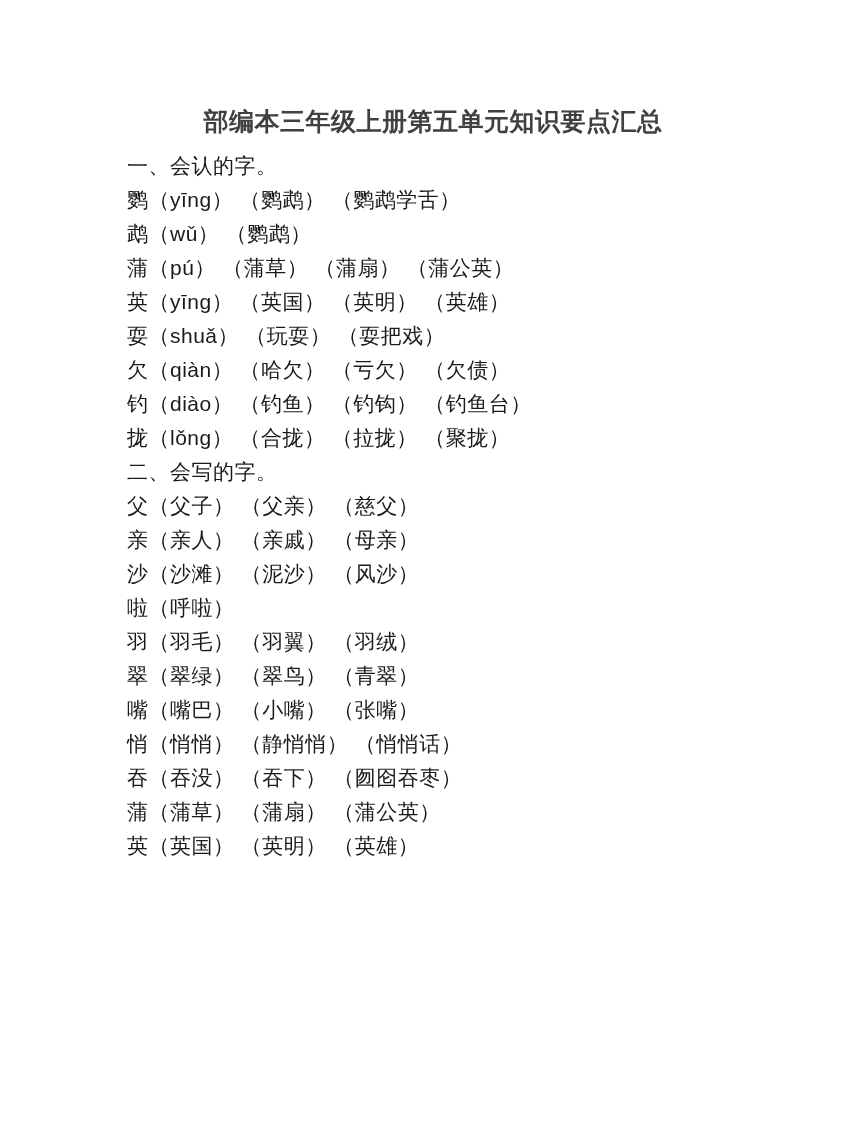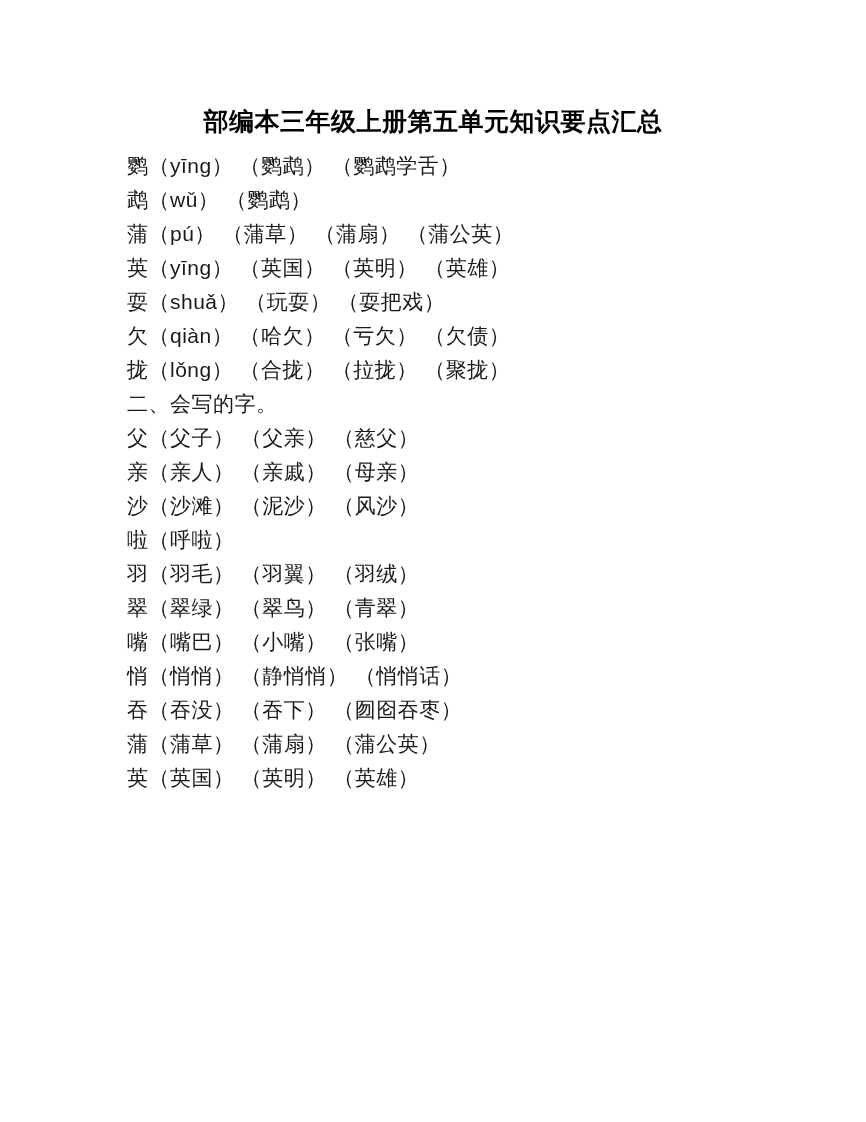--- a/index.html
+++ b/index.html
@@ -14,21 +14,21 @@
     color: #111111;
     overflow: hidden;
     position: relative;
   }
   .title {
     padding-top: 106px;
     text-align: center;
     font-size: 25px;
     font-weight: bold;
     line-height: 30px;
-    color: #000000;
+    color: #404040;
     letter-spacing: 0.5px;
   }
   .content {
     margin-top: 13px;
     margin-left: 127px;
     margin-right: 60px;
     font-size: 21px;
     line-height: 34px;
     color: #1a1a1a;
   }
@@ -41,26 +41,28 @@
     letter-spacing: 0.5px;
   }
 </style>
 </head>
 <body>
 
 <div class="page">
   <h1 class="title">部编本三年级上册第五单元知识要点汇总</h1>
   <div class="content">
 
+    <div class="line heading">一、会认的字。</div>
     <div class="line">鹦（yīng） （鹦鹉） （鹦鹉学舌）</div>
     <div class="line">鹉（wǔ） （鹦鹉）</div>
     <div class="line">蒲（pú） （蒲草） （蒲扇） （蒲公英）</div>
     <div class="line">英（yīng） （英国） （英明） （英雄）</div>
     <div class="line">耍（shuǎ） （玩耍） （耍把戏）</div>
     <div class="line">欠（qiàn） （哈欠） （亏欠） （欠债）</div>
+    <div class="line">钓（diào） （钓鱼） （钓钩） （钓鱼台）</div>
     <div class="line">拢（lǒng） （合拢） （拉拢） （聚拢）</div>
 
     <div class="line heading">二、会写的字。</div>
     <div class="line">父（父子） （父亲） （慈父）</div>
     <div class="line">亲（亲人） （亲戚） （母亲）</div>
     <div class="line">沙（沙滩） （泥沙） （风沙）</div>
     <div class="line">啦（呼啦）</div>
     <div class="line">羽（羽毛） （羽翼） （羽绒）</div>
     <div class="line">翠（翠绿） （翠鸟） （青翠）</div>
     <div class="line">嘴（嘴巴） （小嘴） （张嘴）</div>

